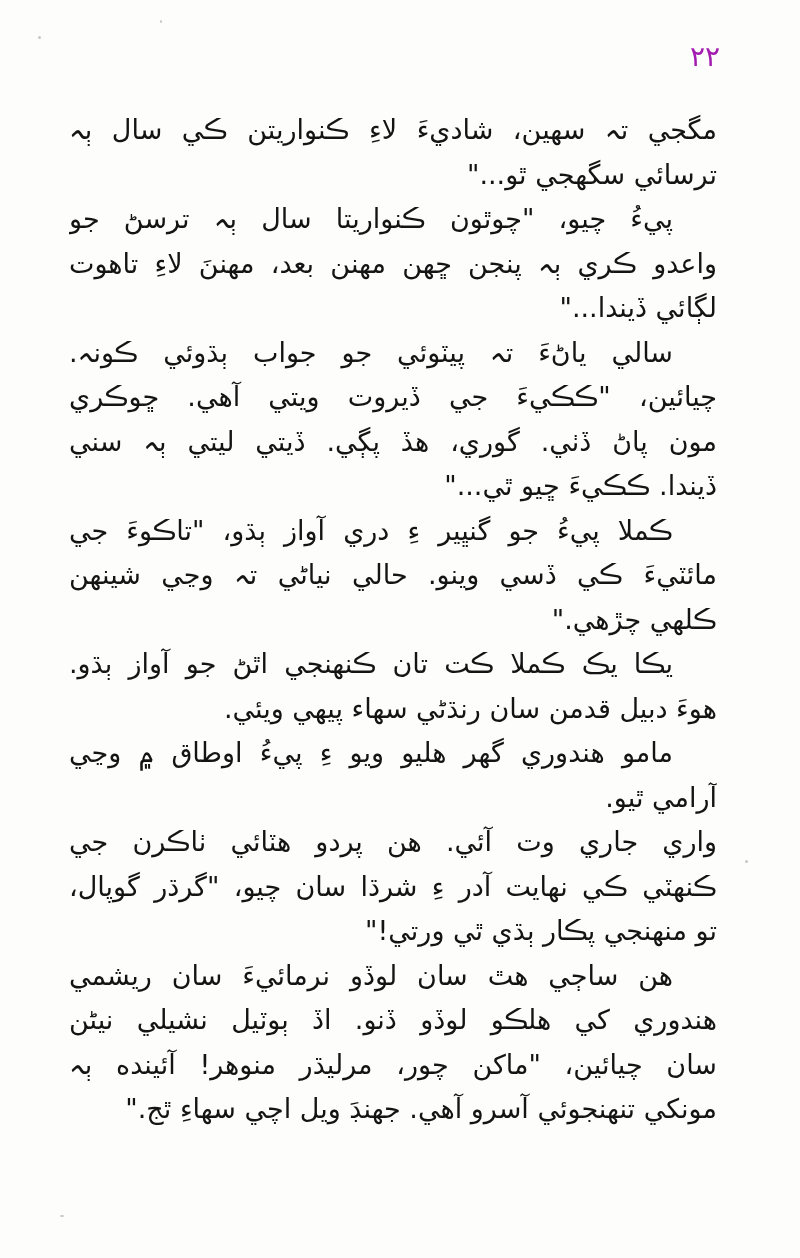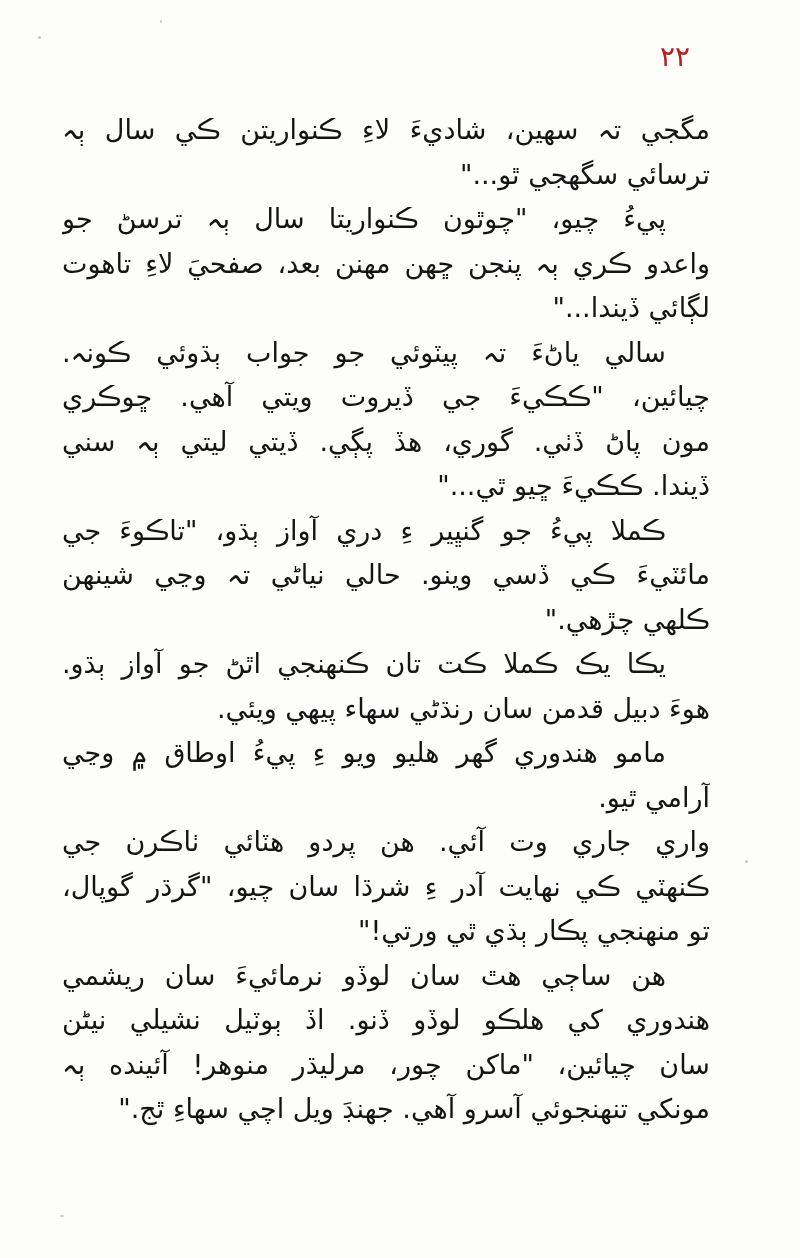--- a/index.html
+++ b/index.html
@@ -21,27 +21,28 @@
       top: 0;
       width: 800px;
       height: 1258px;
       background: #fdfdfc;
     }
     .page-number {
       position: absolute;
       top: 40px;
       left: 660px;
       width: 60px;
+      text-align: right;
       font-size: 28px;
       font-family: Liberation Serif, serif;
-      color: #b91c1c;
+      color: #a21caf;
     }
     .text-block {
       position: absolute;
-      left: 62px;
+      left: 69px;
       top: 110px;
       width: 648px;
       direction: rtl;
       text-align: justify;
       font-size: 27px;
       line-height: 1.45;
       color: #141414;
     }
     .paragraph {
       margin: 0;
@@ -73,21 +74,21 @@
 <div class="page">
   <div class="page-number">٢٢</div>
 
   <div class="text-block" id="text-block">
       <div class="paragraph">
         <span class="line first">مگجي تہ سهين، شاديءَ لاءِ ڪنواريتن ڪي سال ٻہ</span>
         <span class="line last">ترسائي سگهجي ٿو..."</span>
       </div>
       <div class="paragraph indent">
         <span class="line first">پيءُ چيو، "چوٿون ڪنواريتا سال ٻہ ترسڻ جو</span>
-        <span class="line">واعدو ڪري ٻہ پنجن ڇهن مهنن بعد، صفحيَ لاءِ تاهوت</span>
+        <span class="line">واعدو ڪري ٻہ پنجن ڇهن مهنن بعد، مهننَ لاءِ تاهوت</span>
         <span class="line last">لڳائي ڏيندا..."</span>
       </div>
       <div class="paragraph indent">
         <span class="line first">سالي ياڻءَ تہ پيٽوئي جو جواب ٻڌوئي ڪونہ.</span>
         <span class="line">چيائين، "ڪڪيءَ جي ڏيروت ويتي آهي. ڇوڪري</span>
         <span class="line">مون پاڻ ڏٺي. گوري، هڏ پڳي. ڏيتي ليتي ٻہ سني</span>
         <span class="line last">ڏيندا. ڪڪيءَ ڇيو ٿي..."</span>
       </div>
       <div class="paragraph indent">
         <span class="line first">ڪملا پيءُ جو گنڀير ءِ دري آواز ٻڌو، "تاڪوءَ جي</span>

